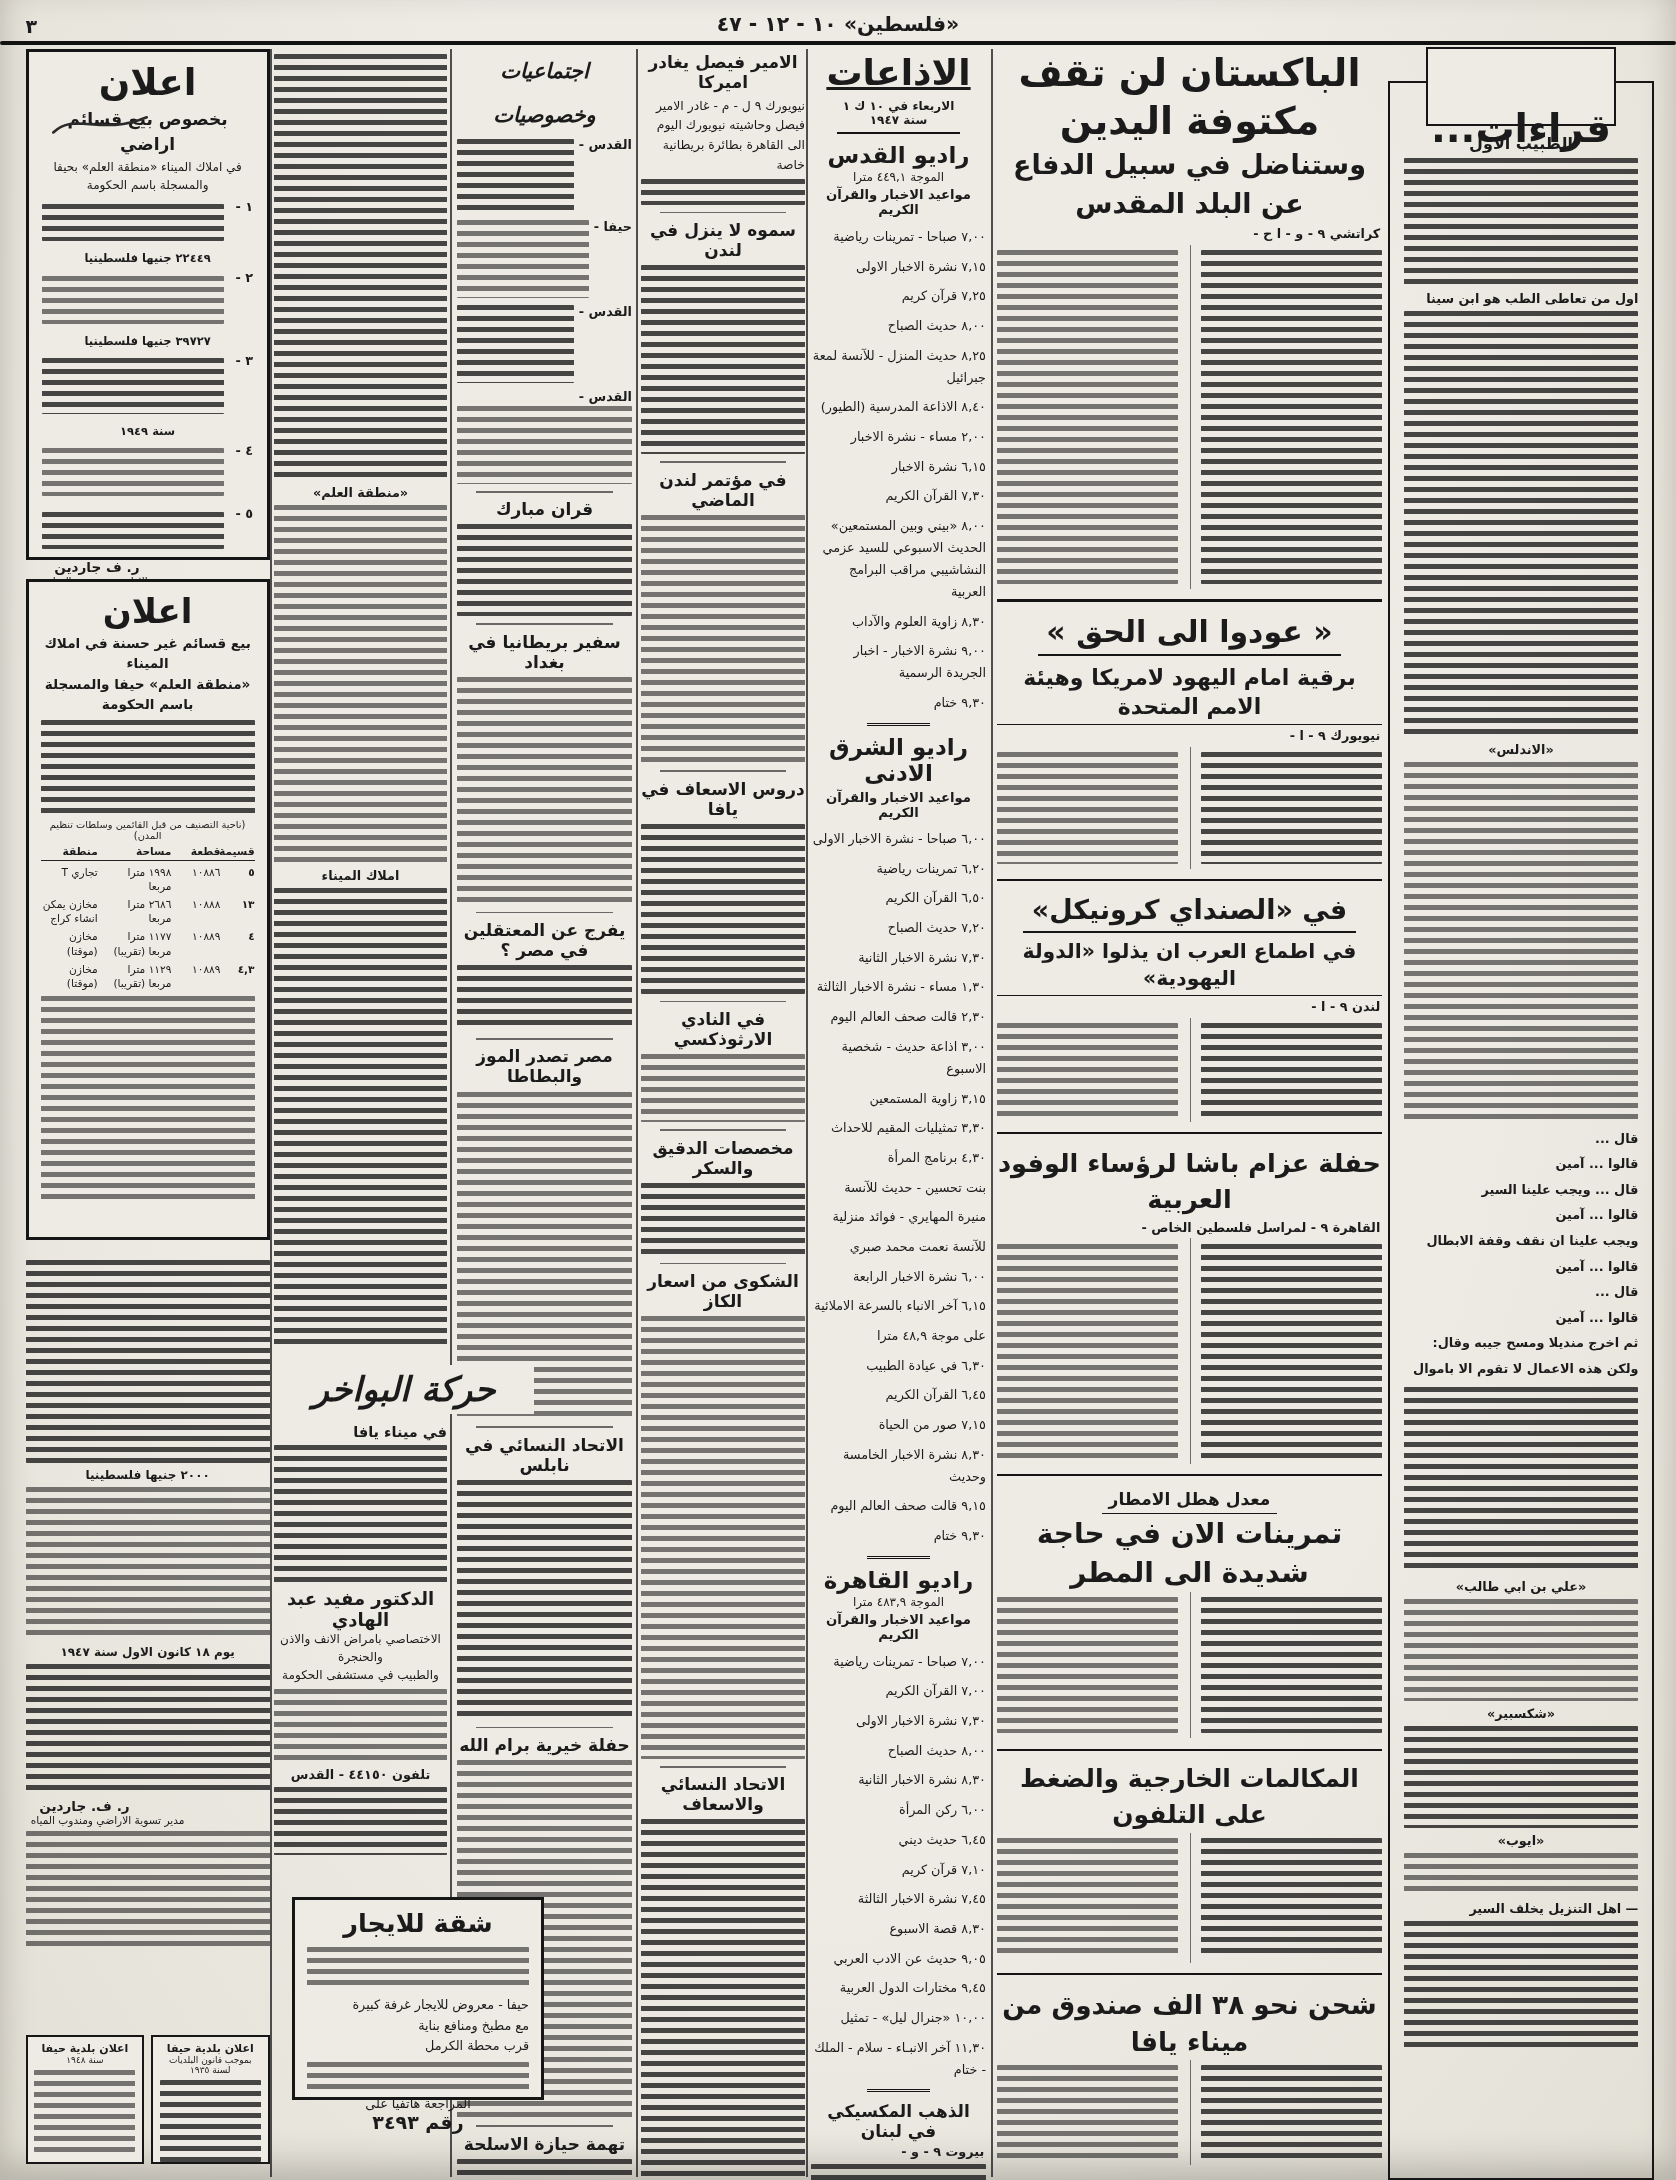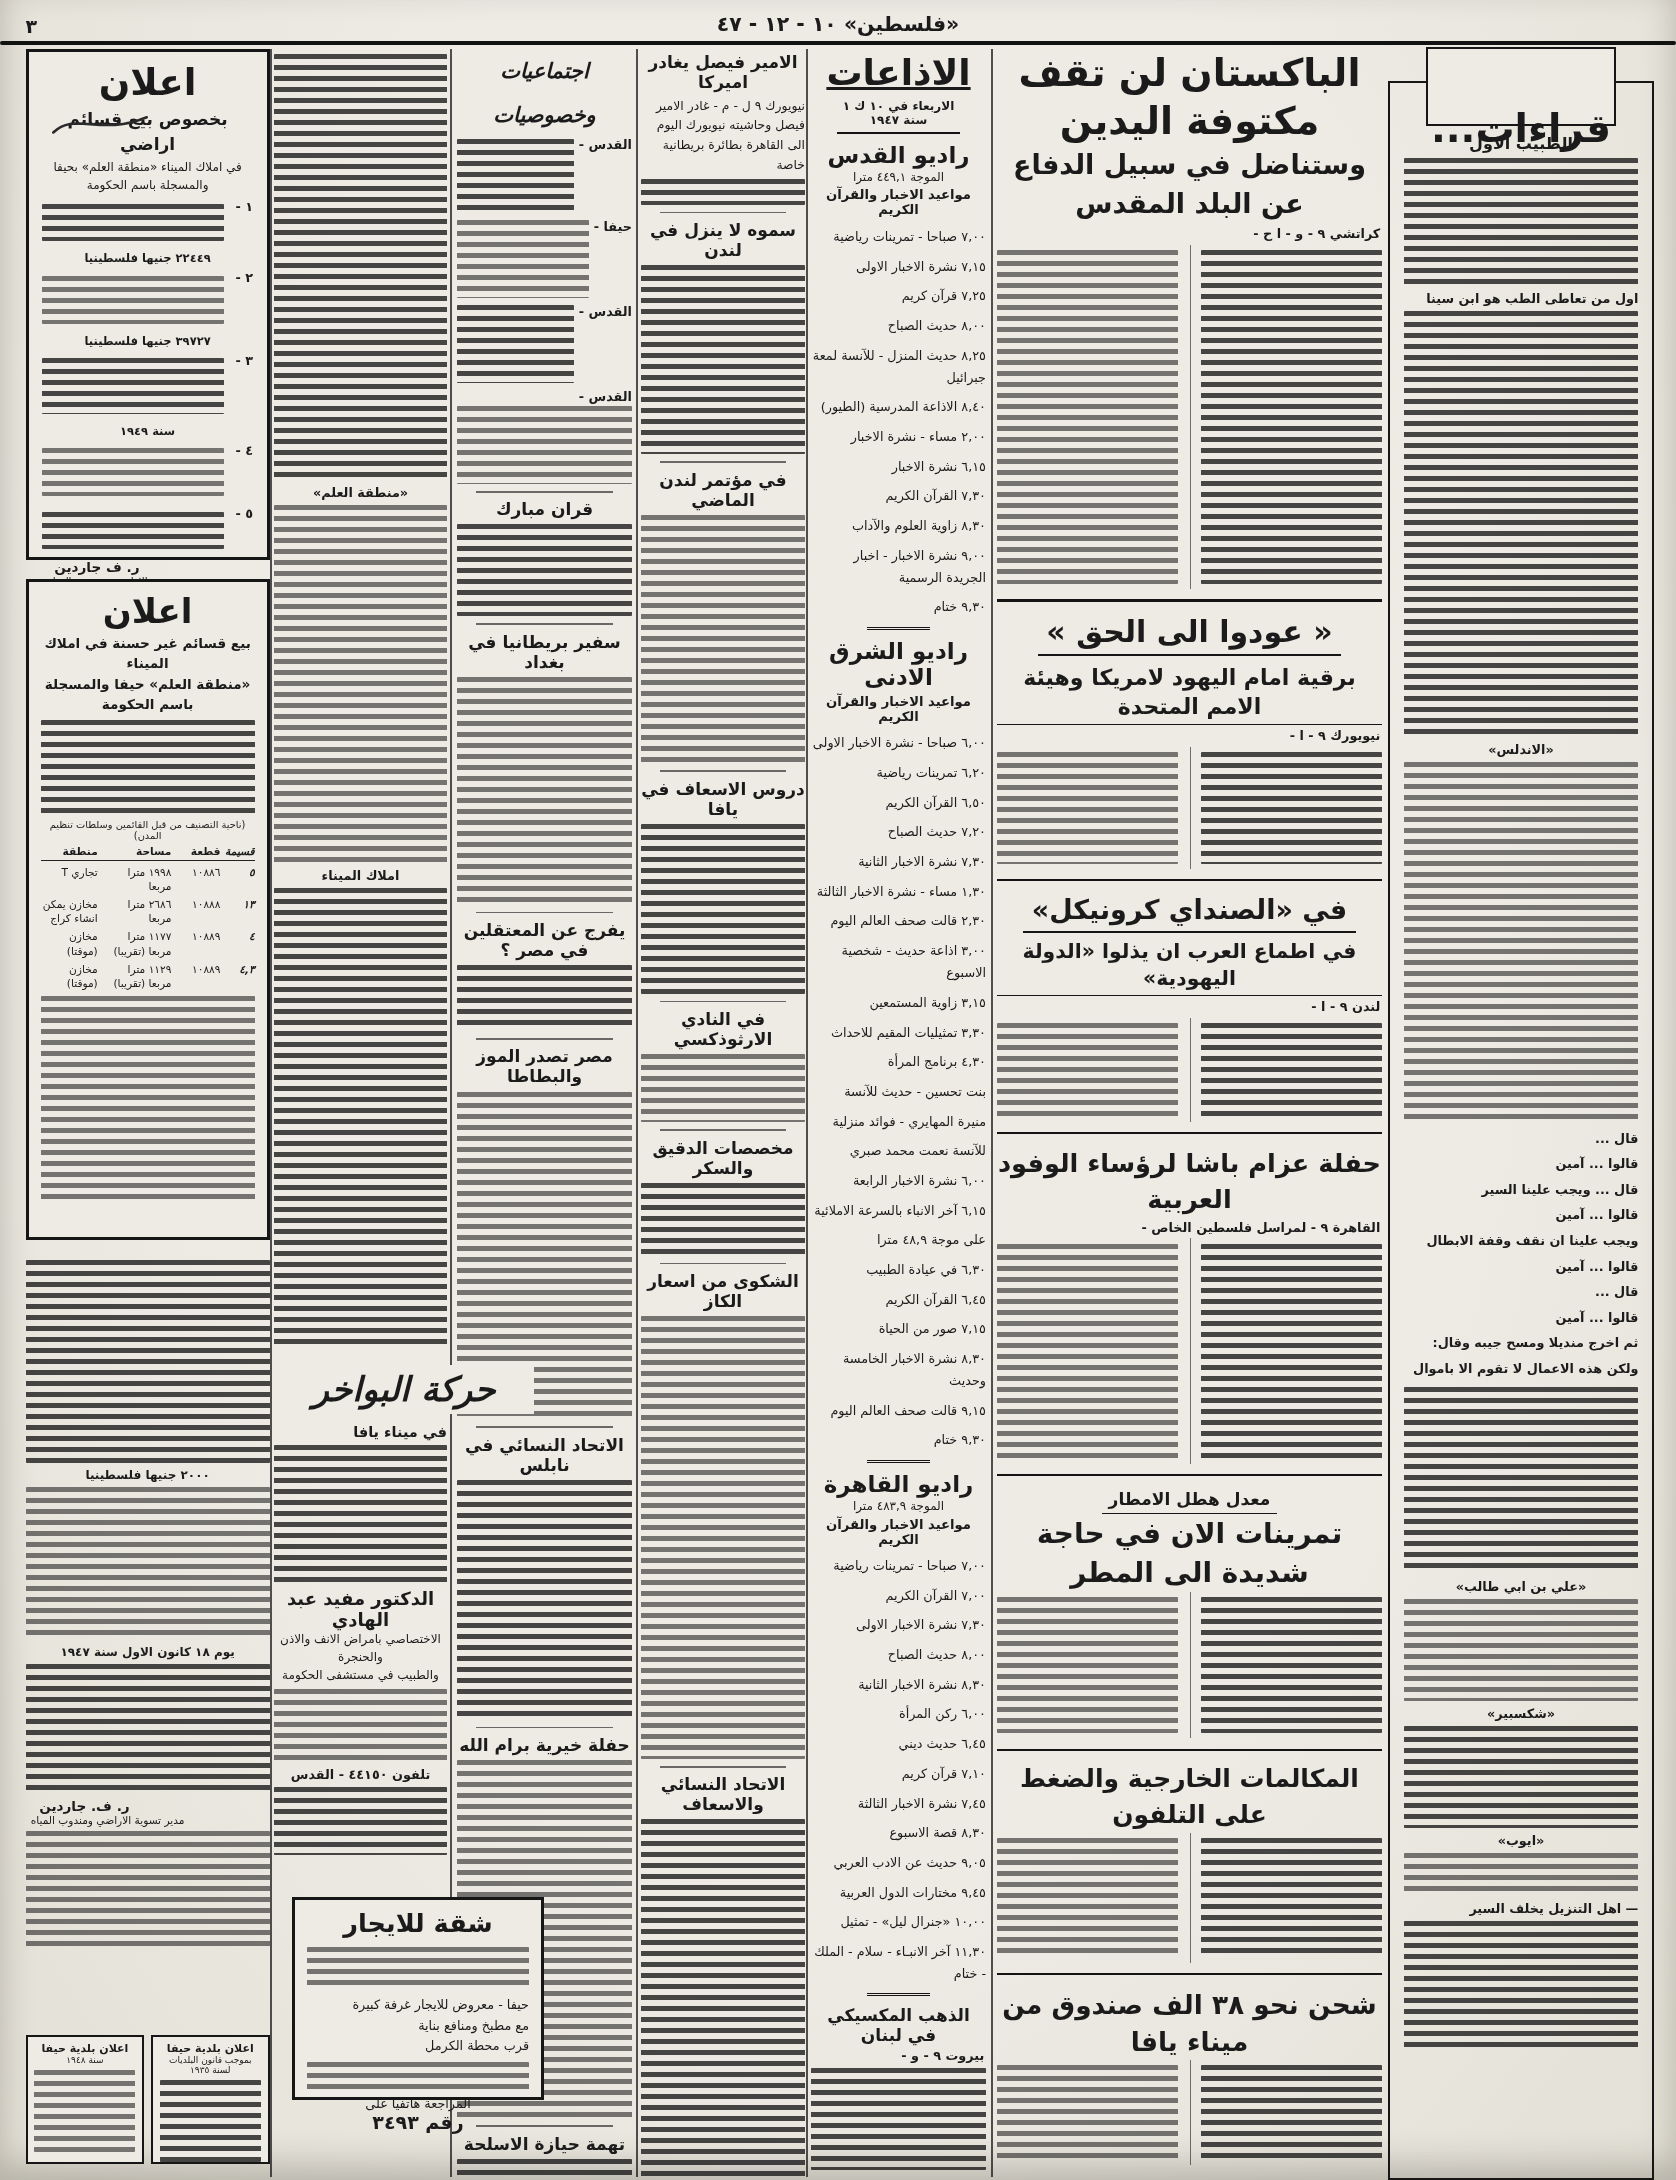--- a/index.html
+++ b/index.html
@@ -26,21 +26,21 @@
   .frag{font-size:12.8px;font-weight:700;text-align:center;margin:3.4px 0;}
   .stn{font-weight:700;text-align:center;font-size:23px;margin:5.1px 0 1.7px;}
   .wave{font-size:12px;text-align:center;margin:0 0 3.4px;}
   .schedhead{font-size:13.2px;font-weight:700;text-align:center;margin:3.4px 0 8.5px;}
   .minirule{width:63px;border-top:3.4px double #141414;margin:8.5px auto;}
   .sidehead{font-size:17px;font-weight:700;text-align:center;margin:3.4px 0;}
   .script{font-style:italic;font-weight:700;}
   .box{border:3.4px solid #161616;background:#edebe4;}
   .tcell{font-size:10.6px;line-height:14.5px;}
   .trow{display:flex;gap:5.1px;margin:3.4px 0;align-items:flex-start;}
-  .trow .tc0{width:29px;font-weight:700;font-style:italic;}
+  .trow .tc0{width:29px;font-weight:700;}
   .trow .tc1{width:44px;}
   .trow .tc2{flex:1.2;}
   .trow .tc3{flex:1;}
   .clause{display:flex;gap:6.8px;align-items:flex-start;margin:5.1px 0;}
   .cnum{font-weight:700;font-size:12.8px;width:22px;}
 </style>
 </head>
 <body>
 
 <div class="page">
@@ -202,20 +202,21 @@
       <div>
           <div class="ri">٧,٠٠ صباحا - تمرينات رياضية</div>
           <div class="ri">٧,١٥ نشرة الاخبار الاولى</div>
           <div class="ri">٧,٢٥ قرآن كريم</div>
           <div class="ri">٨,٠٠ حديث الصباح</div>
           <div class="ri">٨,٢٥ حديث المنزل - للآنسة لمعة جبرائيل</div>
           <div class="ri">٨,٤٠ الاذاعة المدرسية (الطيور)</div>
           <div class="ri">٢,٠٠ مساء - نشرة الاخبار</div>
           <div class="ri">٦,١٥ نشرة الاخبار</div>
           <div class="ri">٧,٣٠ القرآن الكريم</div>
+          <div class="ri">٨,٠٠ «بيني وبين المستمعين» الحديث الاسبوعي للسيد عزمي النشاشيبي مراقب البرامج العربية</div>
           <div class="ri">٨,٣٠ زاوية العلوم والآداب</div>
           <div class="ri">٩,٠٠ نشرة الاخبار - اخبار الجريدة الرسمية</div>
           <div class="ri">٩,٣٠ ختام</div>
         </div>
     </div>
     <div class="minirule"></div>
 
     <div>
       <div class="stn">راديو الشرق الادنى</div>
       <div class="schedhead">مواعيد الاخبار والقرآن الكريم</div>

